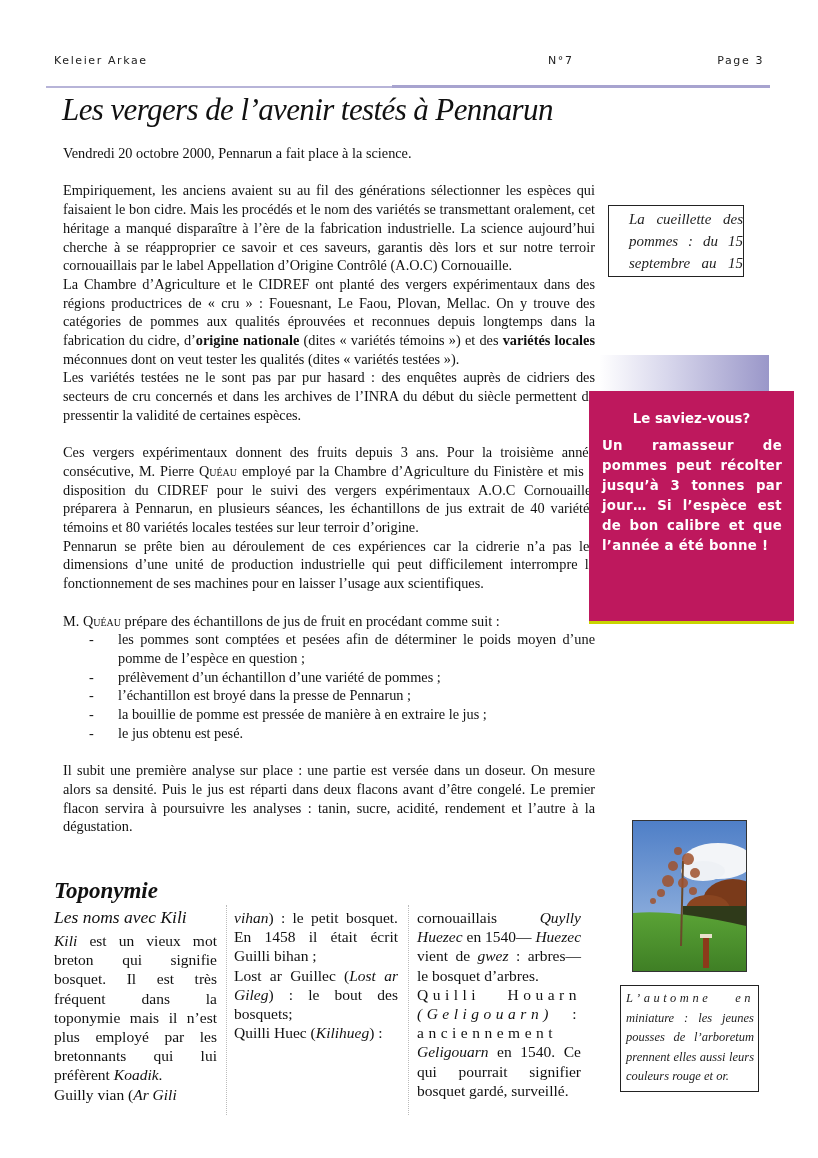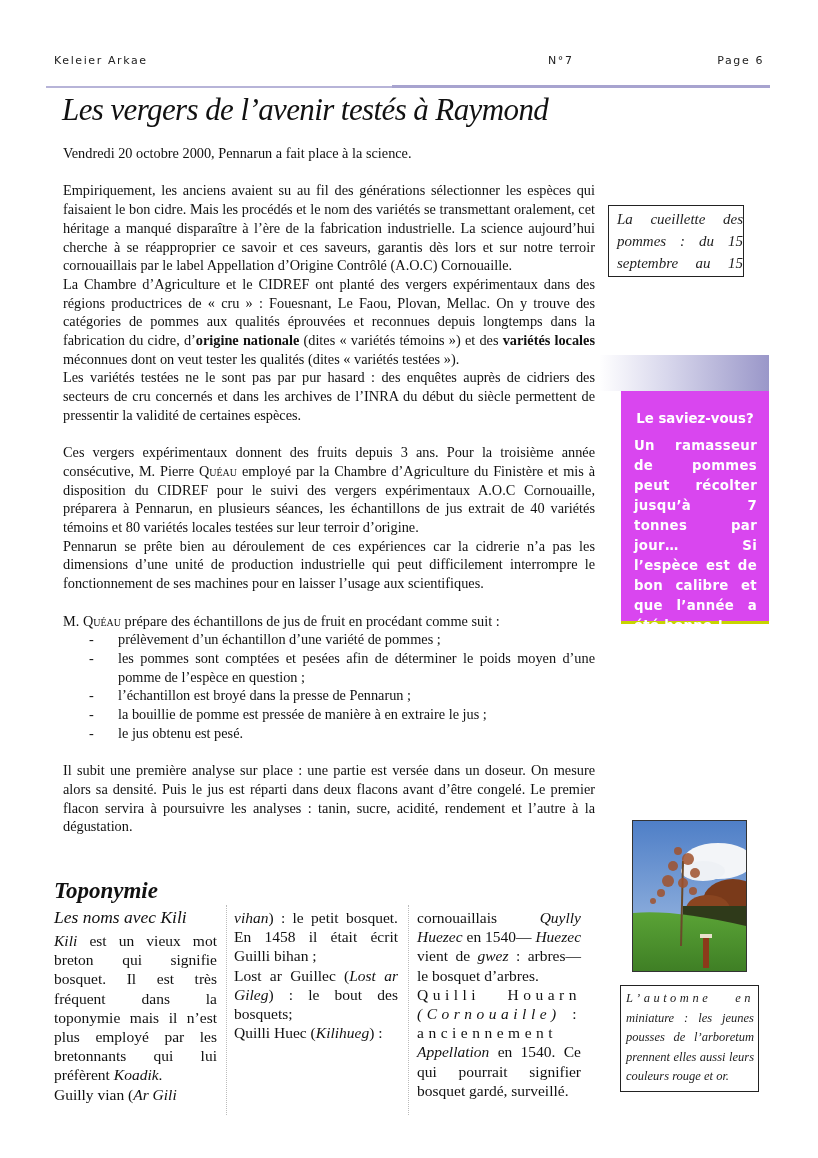--- a/index.html
+++ b/index.html
@@ -18,25 +18,25 @@
   
   .article { position: absolute; top: 144px; left: 63px; width: 532px; font-family: "Liberation Serif", serif; font-size: 14.3px; line-height: 18.7px; text-align: justify; }
   .article p { margin: 0; }
   .gap { height: 18.7px; }
   .sc { font-variant: small-caps; }
   .article ul { list-style: none; margin: 0; padding: 0 0 0 22px; }
   .article li { position: relative; padding-left: 33px; }
   .article li::before { content: "-"; position: absolute; left: 4px; }
 
   
-  .quote-box { position: absolute; top: 205px; left: 608px; width: 136px; height: 72px; border: 1.5px solid #222; padding: 2px 0 0 8px; box-sizing: border-box; font-family: "Liberation Serif", serif; font-style: italic; font-size: 15px; line-height: 22px; text-align: justify; text-align-last: justify; color: #222; }
+  .quote-box { position: absolute; top: 205px; left: 608px; width: 136px; height: 72px; border: 1.5px solid #222; padding: 2px 0 0 20px; box-sizing: border-box; font-family: "Liberation Serif", serif; font-style: italic; font-size: 15px; line-height: 22px; text-align: justify; text-align-last: justify; color: #222; }
 
   
   .side-gradient { position: absolute; top: 355px; left: 599px; width: 170px; height: 36px; background: linear-gradient(to right, #ffffff 0%, #d8d7ec 40%, #9a97c9 100%); }
-  .side-box { position: absolute; top: 391px; left: 621px; width: 148px; height: 233px; background: #d946ef; border-bottom: 3px solid #c8d400; box-sizing: border-box; color: #ffffff; font-family: "DejaVu Sans", sans-serif; font-weight: bold; }
+  .side-box { position: absolute; top: 391px; left: 589px; width: 205px; height: 233px; background: #be185d; border-bottom: 3px solid #c8d400; box-sizing: border-box; color: #ffffff; font-family: "DejaVu Sans", sans-serif; font-weight: bold; }
   .side-title { text-align: center; font-size: 13.3px; margin-top: 20px; }
   .side-text { padding: 10px 12px 0 13px; font-size: 13.3px; line-height: 20px; text-align: justify; letter-spacing: 0.3px; }
 
   
   .photo { position: absolute; top: 820px; left: 632px; width: 113px; height: 150px; border: 1px solid #333; overflow: hidden; }
   .photo svg { display: block; }
 
   .caption-box { position: absolute; top: 985px; left: 620px; width: 139px; height: 107px; border: 1.5px solid #222; padding: 3px 4px 12px 5px; box-sizing: border-box; font-family: "Liberation Serif", serif; font-style: italic; font-size: 12.5px; line-height: 19.5px; text-align: justify; color: #222; }
   .caption-box .first-line { letter-spacing: 3.5px; display: block; text-align-last: justify; }
 
@@ -49,54 +49,54 @@
   .col2 { top: 908px; left: 234px; width: 164px; }
   .col3 { top: 908px; left: 417px; width: 164px; }
   .col-sep { position: absolute; top: 905px; width: 1px; height: 210px; border-left: 1px dotted #bbb; }
   .sp-wide { letter-spacing: 4.5px; }
 </style>
 </head>
 <body>
 
 <div class="hdr hdr-left">Keleier Arkae</div>
 <div class="hdr hdr-mid">N°7</div>
-<div class="hdr hdr-right">Page 6</div>
+<div class="hdr hdr-right">Page 3</div>
 <div class="hdr-rule"></div>
 <div class="hdr-rule-thick"></div>
 
-<h1 class="title">Les vergers de l’avenir testés à Raymond</h1>
+<h1 class="title">Les vergers de l’avenir testés à Pennarun</h1>
 
 <div class="article">
   <p>Vendredi 20 octobre 2000, Pennarun a fait place à la science.</p>
   <div class="gap"></div>
   <p>Empiriquement, les anciens avaient su au fil des générations sélectionner les espèces qui faisaient le bon cidre. Mais les procédés et le nom des variétés se transmettant oralement, cet héritage a manqué disparaître à l’ère de la fabrication industrielle. La science aujourd’hui cherche à se réapproprier ce savoir et ces saveurs, garantis dès lors et sur notre terroir cornouaillais par le label Appellation d’Origine Contrôlé (A.O.C) Cornouaille.</p>
   <p><span>La Chambre d’Agriculture et le CIDREF ont planté des vergers expérimentaux dans des régions productrices de « cru » : Fouesnant, Le Faou, Plovan, Mellac. On y trouve des catégories de pommes aux qualités éprouvées et reconnues depuis longtemps dans la fabrication du cidre, d’</span><b>origine nationale</b><span> (dites « variétés témoins ») et des </span><b>variétés locales</b><span> méconnues dont on veut tester les qualités (dites « variétés testées »).</span></p>
   <p>Les variétés testées ne le sont pas par pur hasard : des enquêtes auprès de cidriers des secteurs de cru concernés et dans les archives de l’INRA du début du siècle permettent de pressentir la validité de certaines espèces.</p>
   <div class="gap"></div>
   <p><span>Ces vergers expérimentaux donnent des fruits depuis 3 ans. Pour la troisième année consécutive, M. Pierre </span><span class="sc">Quéau</span><span> employé par la Chambre d’Agriculture du Finistère et mis à disposition du CIDREF pour le suivi des vergers expérimentaux A.O.C Cornouaille, préparera à Pennarun, en plusieurs séances, les échantillons de jus extrait de 40 variétés témoins et 80 variétés locales testées sur leur terroir d’origine.</span></p>
   <p>Pennarun se prête bien au déroulement de ces expériences car la cidrerie n’a pas les dimensions d’une unité de production industrielle qui peut difficilement interrompre le fonctionnement de ses machines pour en laisser l’usage aux scientifiques.</p>
   <div class="gap"></div>
   <p><span>M. </span><span class="sc">Quéau</span><span> prépare des échantillons de jus de fruit en procédant comme suit :</span></p>
   <ul>
+    <li>les pommes sont comptées et pesées afin de déterminer le poids moyen d’une pomme de l’espèce en question ;</li>
     <li>prélèvement d’un échantillon d’une variété de pommes ;</li>
-    <li>les pommes sont comptées et pesées afin de déterminer le poids moyen d’une pomme de l’espèce en question ;</li>
     <li>l’échantillon est broyé dans la presse de Pennarun ;</li>
     <li>la bouillie de pomme est pressée de manière à en extraire le jus ;</li>
     <li>le jus obtenu est pesé.</li>
   </ul>
   <div class="gap"></div>
   <p>Il subit une première analyse sur place : une partie est versée dans un doseur. On mesure alors sa densité. Puis le jus est réparti dans deux flacons avant d’être congelé. Le premier flacon servira à poursuivre les analyses : tanin, sucre, acidité, rendement et l’autre à la dégustation.</p>
 </div>
 
 <div class="quote-box">La cueillette des pommes : du 15 septembre au 15</div>
 
 <div class="side-gradient"></div>
 <div class="side-box">
   <div class="side-title">Le saviez-vous?</div>
-  <div class="side-text">Un ramasseur de pommes peut récolter jusqu’à 7 tonnes par jour… Si l’espèce est de bon calibre et que l’année a été bonne !</div>
+  <div class="side-text">Un ramasseur de pommes peut récolter jusqu’à 3 tonnes par jour… Si l’espèce est de bon calibre et que l’année a été bonne !</div>
 </div>
 
 <div class="photo">
   <svg width="113" height="150" viewBox="0 0 113 150">
     <defs>
       <linearGradient id="sky" x1="0" y1="0" x2="0" y2="1">
         <stop offset="0" stop-color="#4f7fc7"></stop>
         <stop offset="1" stop-color="#a9c3e6"></stop>
       </linearGradient>
       <linearGradient id="grass" x1="0" y1="0" x2="0" y2="1">
@@ -144,14 +144,14 @@
 
 <div class="col col2">
   <p><i>vihan</i><span>) : le petit bosquet. En 1458 il était écrit Guilli bihan ;</span></p>
   <p><span>Lost ar Guillec (</span><i>Lost ar Gileg</i><span>) : le bout des bosquets;</span></p>
   <p><span>Quilli Huec (</span><i>Kilihueg</i><span>) :</span></p>
 </div>
 <div class="col-sep" style="left:408px;"></div>
 
 <div class="col col3">
   <p><span>cornouaillais </span><i>Quylly Huezec</i><span> en 1540—</span> <i>Huezec</i><span> vient de </span><i>gwez</i><span> : arbres— le bosquet d’arbres.</span></p>
-  <p><span class="sp-wide">Quilli Houarn</span> <i class="sp-wide">(Cornouaille)</i><span class="sp-wide"> : anciennement</span> <i>Appellation</i><span> en 1540. Ce qui pourrait signifier bosquet gardé, surveillé.</span></p>
+  <p><span class="sp-wide">Quilli Houarn</span> <i class="sp-wide">(Geligouarn)</i><span class="sp-wide"> : anciennement</span> <i>Geligouarn</i><span> en 1540. Ce qui pourrait signifier bosquet gardé, surveillé.</span></p>
 </div>
 
 </body></html>

